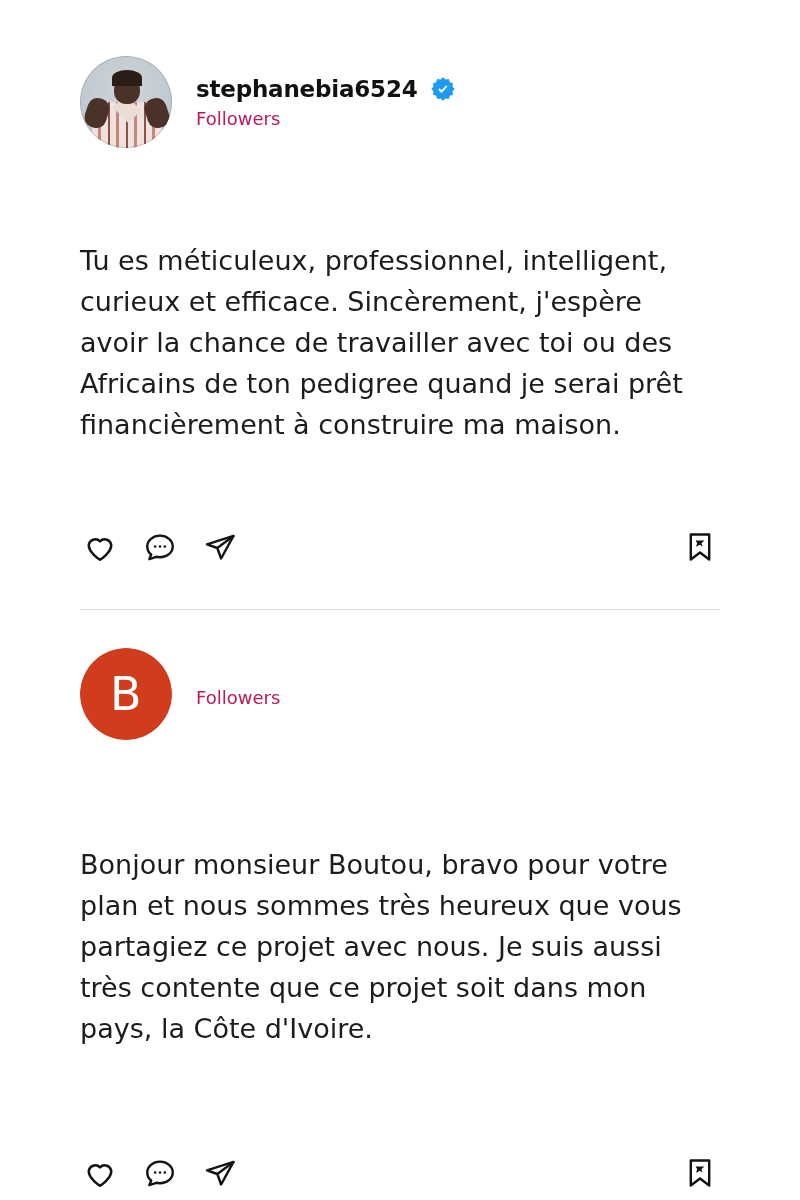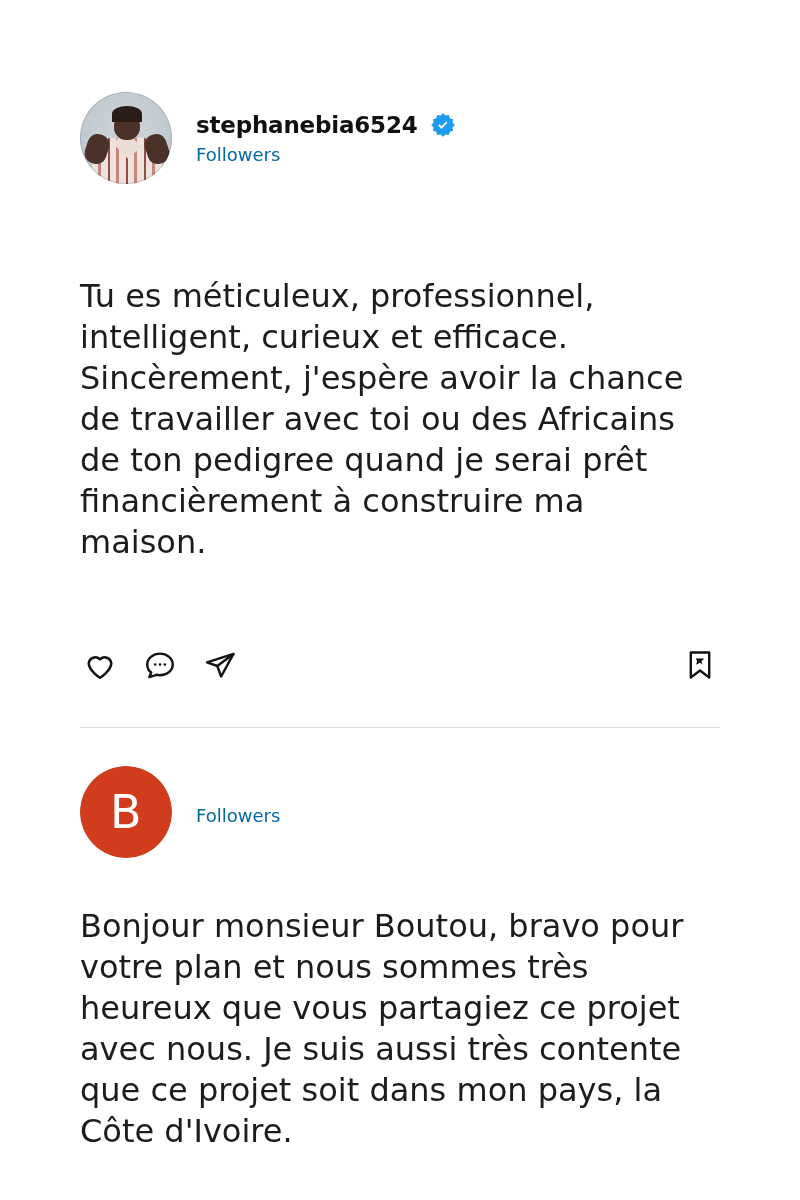--- a/index.html
+++ b/index.html
@@ -126,28 +126,28 @@
   }
   .verified {
     margin-left: 12px;
     width: 26px;
     height: 26px;
     display: inline-block;
   }
   .subtitle {
     margin-top: 6px;
     font-size: 18px;
-    color: #0369a1;
+    color: #be185d;
     font-family: "DejaVu Sans", sans-serif;
   }
   
   .post-text {
     margin: 0;
     padding: 0 90px 0 80px;
-    font-size: 32px;
+    font-size: 27px;
     line-height: 41px;
     color: #1c1c1c;
     font-family: "DejaVu Sans", sans-serif;
     font-weight: 400;
   }
   
   .actions {
     display: flex;
     align-items: center;
     padding: 0 80px 0 80px;
@@ -170,21 +170,21 @@
     height: 1px;
     background: #dedede;
     margin: 0 80px;
   }
 </style>
 </head>
 <body>
 
 <div class="feed">
 
-  <div class="post" style="padding-top:92px;">
+  <div class="post" style="padding-top:56px;">
     <div class="post-header">
       <div class="avatar">
         <div class="photo-av">
           <div class="ph-body"></div>
           <div class="ph-armL"></div>
           <div class="ph-armR"></div>
           <div class="ph-collar"></div>
           <div class="ph-head"></div>
           <div class="ph-hair"></div>
         </div>
@@ -242,21 +242,21 @@
   <div class="post" style="padding-top:38px;">
     <div class="post-header">
       <div class="avatar">
         <div class="avatar-letter" style="background:#d13c1c;">B</div>
       </div>
       <div class="user-block">
         <div class="subtitle">Followers</div>
       </div>
     </div>
 
-    <p class="post-text" style="margin-top:48px;">Bonjour monsieur Boutou, bravo pour votre plan et nous sommes très heureux que vous partagiez ce projet avec nous. Je suis aussi très contente que ce projet soit dans mon pays, la Côte d'Ivoire.</p>
+    <p class="post-text" style="margin-top:104px;">Bonjour monsieur Boutou, bravo pour votre plan et nous sommes très heureux que vous partagiez ce projet avec nous. Je suis aussi très contente que ce projet soit dans mon pays, la Côte d'Ivoire.</p>
 
     <div class="actions" style="margin-top:104px;">
       <div class="actions-left">
         <div class="icon-btn">
           <svg viewBox="0 0 24 24" width="36" height="36" fill="none" stroke="#131313" stroke-width="1.7" stroke-linecap="round" stroke-linejoin="round">
             <path d="M12 20.5s-7.5-4.7-7.5-9.6A4.4 4.4 0 0 1 12 8.2a4.4 4.4 0 0 1 7.5 2.7c0 4.9-7.5 9.6-7.5 9.6z"></path>
           </svg>
         </div>
         <div class="icon-btn">
           <svg viewBox="0 0 24 24" width="34" height="34" fill="none" stroke="#131313" stroke-width="1.7" stroke-linecap="round" stroke-linejoin="round">

